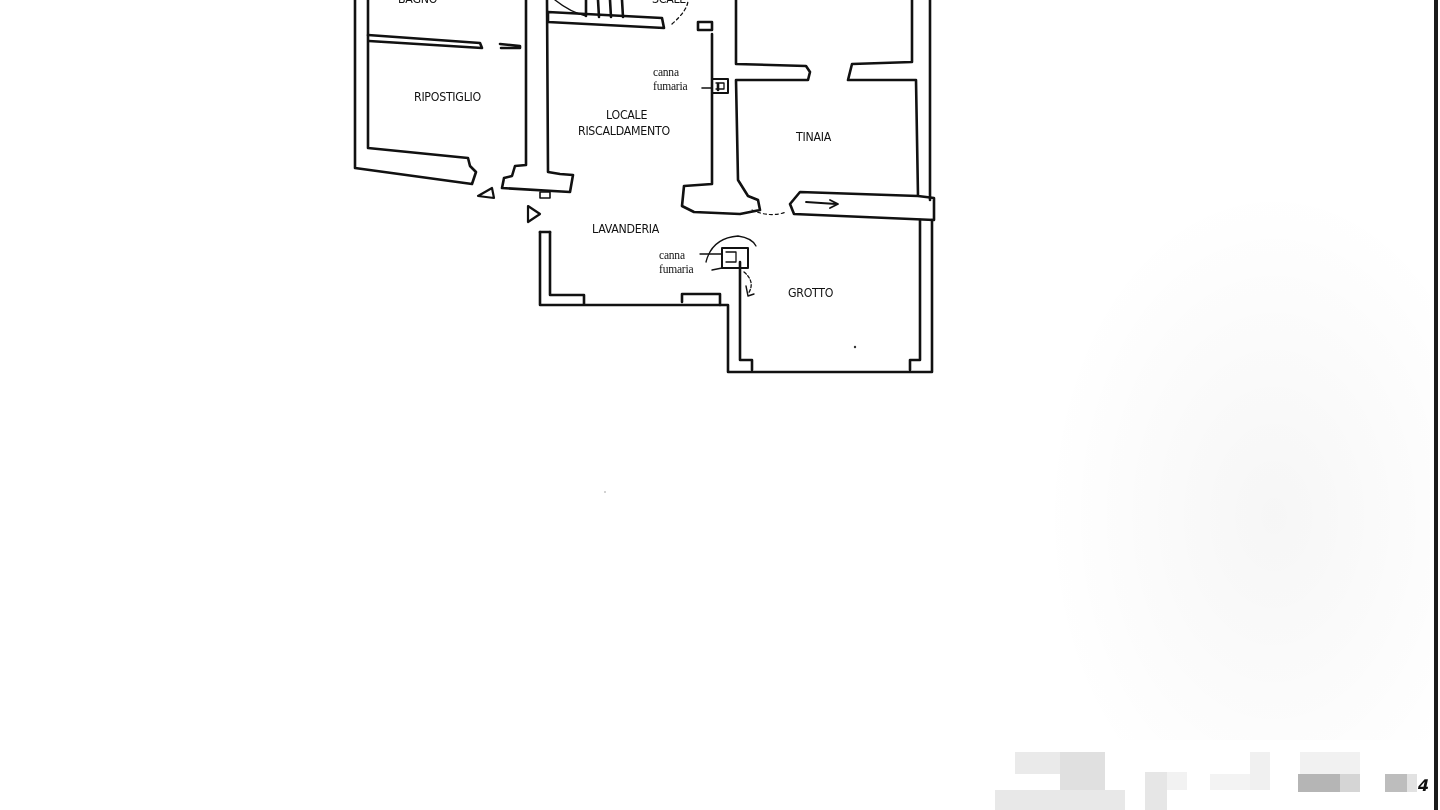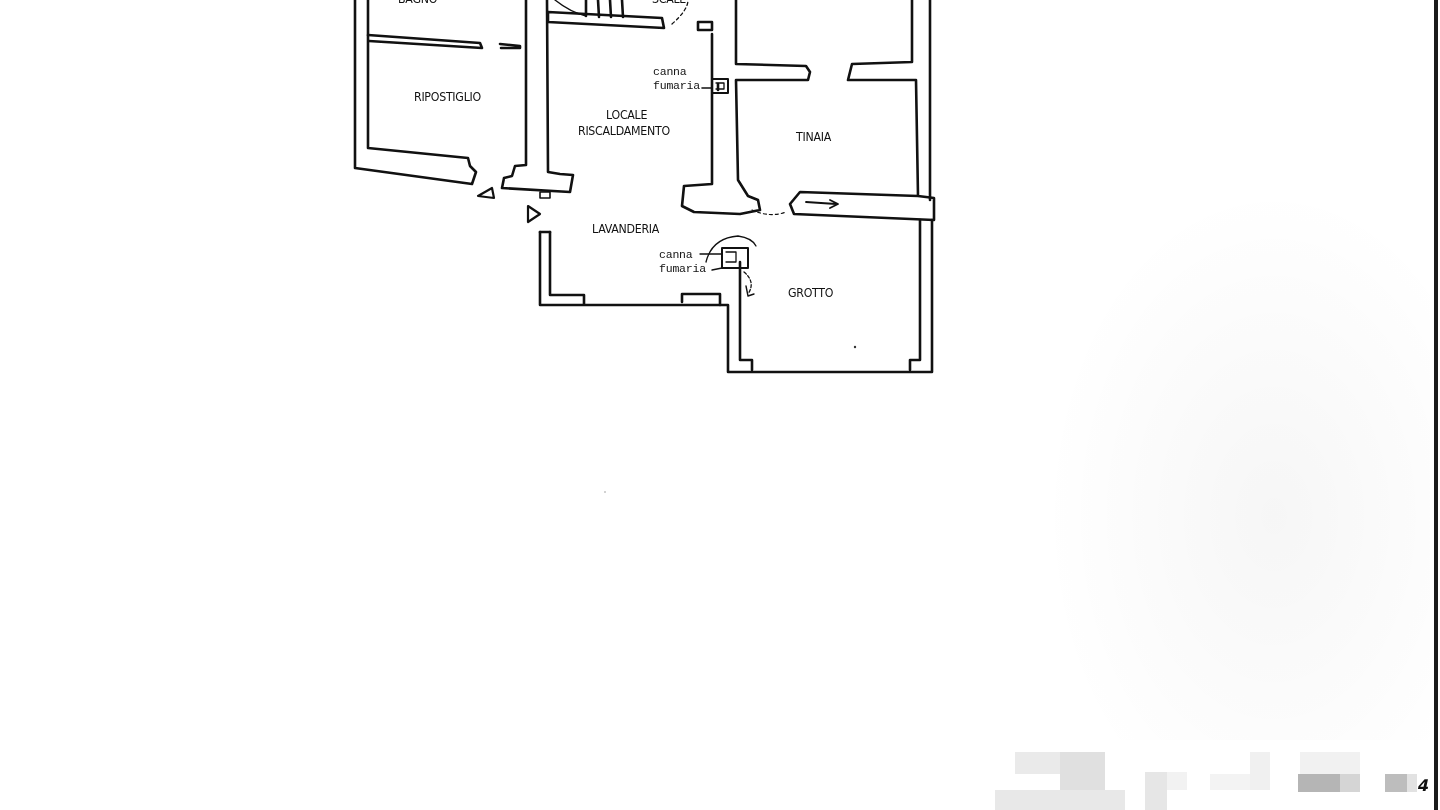--- a/index.html
+++ b/index.html
@@ -10,21 +10,21 @@
   }
   #plan {
     position: absolute; left: 0; top: 0; width: 1440px; height: 810px;
   }
   .room-label {
     position: absolute; font-family: "DejaVu Sans", sans-serif;
     font-size: 12px; color: #111; letter-spacing: -0.3px; white-space: nowrap;
     transform: scaleX(0.92); transform-origin: left top; font-weight: normal;
   }
   .note {
-    position: absolute; font-family: Liberation Mono, monospace; font-size: 11.5px;
+    position: absolute; font-family: Liberation Serif, serif; font-size: 11.5px;
     color: #111; line-height: 14px; white-space: nowrap; letter-spacing: -0.2px;
   }
   .right-border {
     position: absolute; left: 1434px; top: 0; width: 4px; height: 810px; background: #1a1a1a;
   }
   .stain {
     position: absolute; left: 1040px; top: 180px; width: 390px; height: 560px;
     background: radial-gradient(ellipse at 60% 60%, rgba(0,0,0,0.035), rgba(0,0,0,0) 70%);
   }
   .blur-strip { position: absolute; left: 995px; top: 752px; width: 440px; height: 58px; }

